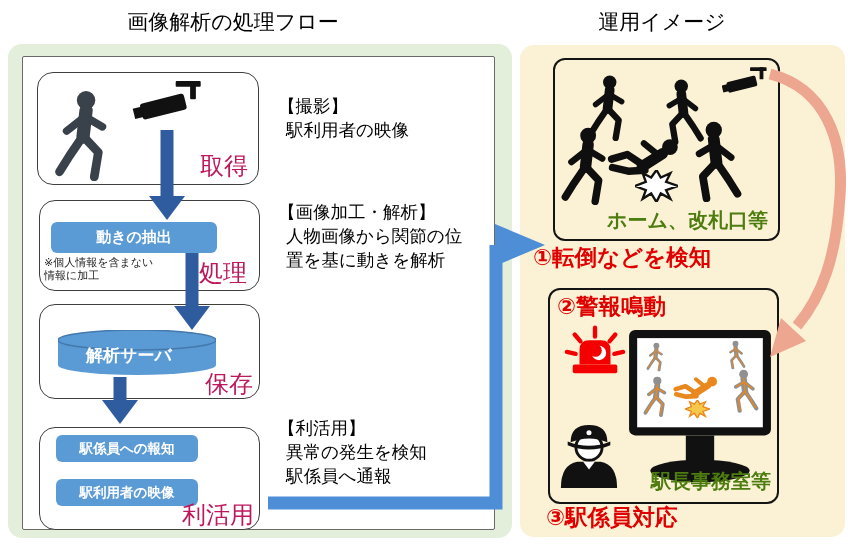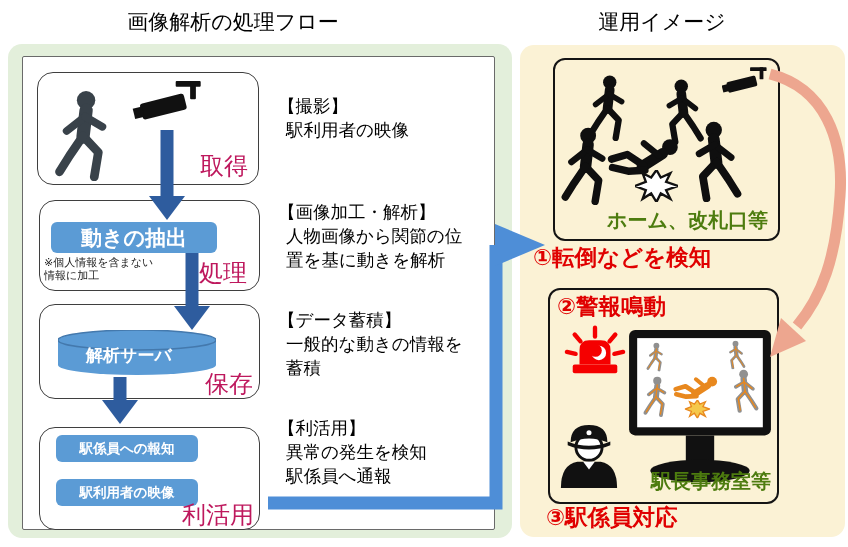--- a/index.html
+++ b/index.html
@@ -152,21 +152,21 @@
     <svg class="abs" style="left:14px;top:16px;color:var(--person_dark);" width="62" height="92">
         <use href="#walker" width="62" height="92"></use>
       </svg>
     <svg class="abs" style="left:94px;top:6px;color:#111;" width="72" height="50">
         <use href="#cctv" width="72" height="50"></use>
       </svg>
     <div class="abs stage-label" style="right:10px;bottom:4px;">取得</div>
   </div>
 
   <div class="abs flowbox" style="left:39px;top:200px;width:219px;height:89px;">
-    <div class="abs bluebtn" style="left:11px;top:21px;width:166px;height:31px;font-size:21px;">動きの抽出</div>
+    <div class="abs bluebtn" style="left:11px;top:21px;width:166px;height:31px;font-size:15px;">動きの抽出</div>
     <div class="abs note" style="left:4px;top:55px;">※個人情報を含まない</div>
     <div class="abs note" style="left:4px;top:68px;">情報に加工</div>
     <div class="abs stage-label" style="right:12px;bottom:3px;">処理</div>
   </div>
 
   <div class="abs flowbox" style="left:39px;top:304px;width:219px;height:93px;">
     <svg class="abs" style="left:18px;top:25px;" width="158" height="46">
         <use href="#cylinder" width="158" height="46"></use>
       </svg>
     <div class="abs cyl-label" style="left:18px;top:39px;width:142px;">解析サーバ</div>
@@ -180,25 +180,20 @@
   </div>
 
   <div class="abs" style="left:278px;top:94px;">
     <div class="ann-h">【撮影】</div>
     <div class="ann-l">駅利用者の映像</div>
   </div>
   <div class="abs" style="left:278px;top:200px;">
     <div class="ann-h">【画像加工・解析】</div>
     <div class="ann-l">人物画像から関節の位</div>
     <div class="ann-l">置を基に動きを解析</div>
-  </div>
-  <div class="abs" style="left:278px;top:308px;">
-    <div class="ann-h">【データ蓄積】</div>
-    <div class="ann-l">一般的な動きの情報を</div>
-    <div class="ann-l">蓄積</div>
   </div>
   <div class="abs" style="left:278px;top:416px;">
     <div class="ann-h">【利活用】</div>
     <div class="ann-l">異常の発生を検知</div>
     <div class="ann-l">駅係員へ通報</div>
   </div>
 
   <div class="abs opbox" style="left:553px;top:58px;width:223px;height:179px;">
     <svg class="abs" style="left:0;top:0;color:#0f0f0f;" width="219" height="175" viewBox="0 0 219 175">
       <use href="#cctv" x="167" y="6" width="46" height="33"></use>

